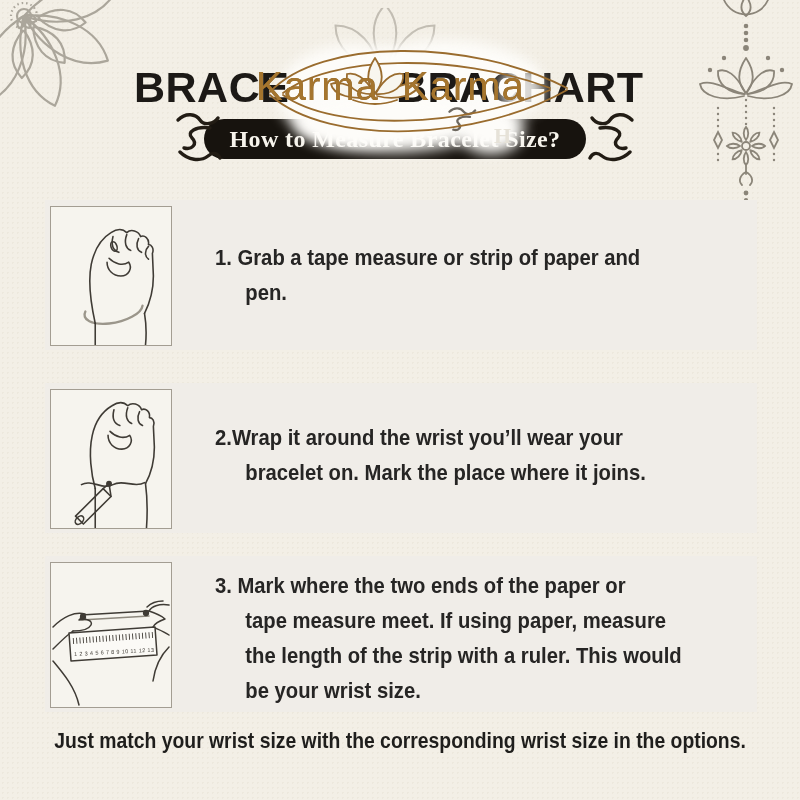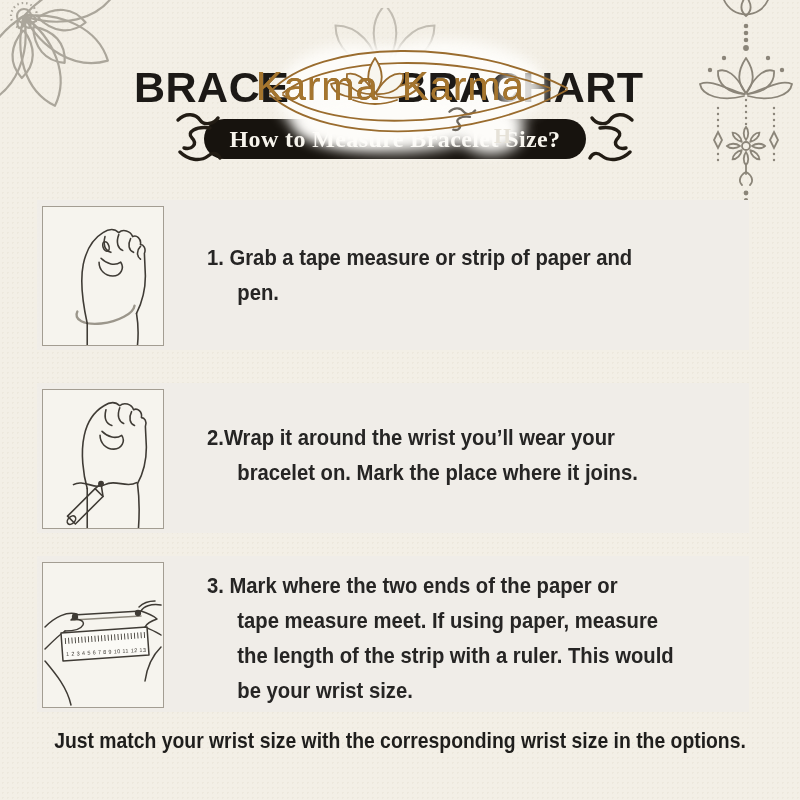--- a/index.html
+++ b/index.html
@@ -25,21 +25,21 @@
   .blob-c{left:295px;top:96px;width:190px;height:56px;}
   .blob-d{left:458px;top:102px;width:66px;height:52px;}
   .blob-e{left:500px;top:66px;width:44px;height:48px;opacity:.85;}
   .ghost-h{position:absolute;left:494px;top:123px;font-family:"Liberation Serif",serif;
         font-weight:700;font-size:22px;color:#e6e2d8;}
   .logo-word{position:absolute;top:64px;font-family:Liberation Sans, sans-serif;
         font-size:40px;color:#a5752e;letter-spacing:1px;text-shadow:0 0 .5px #7a5520;}
   .lw-left{left:256px;}
   .lw-right{left:402px;}
   
-  .row{position:absolute;left:37px;width:712px;background:#f0ede8;}
+  .row{position:absolute;left:45px;width:712px;background:#f0ede8;}
   .row-1{top:200px;height:150px;}
   .row-2{top:383px;height:150px;text-decoration:underline;}
   .row-3{top:556px;height:156px;}
   .art-box{position:absolute;left:5px;top:6px;width:120px;height:138px;
         background:#f6f4ee;border:1.5px solid #a39d92;}
   .row-3 .art-box{height:144px;}
   .step-text{position:absolute;left:170px;font-weight:700;font-size:22px;line-height:35px;
         color:#262524;transform:scaleX(.92);transform-origin:0 0;white-space:nowrap;}
   .row-1 .step-text{top:40px;}
   .row-2 .step-text{top:37px;}

